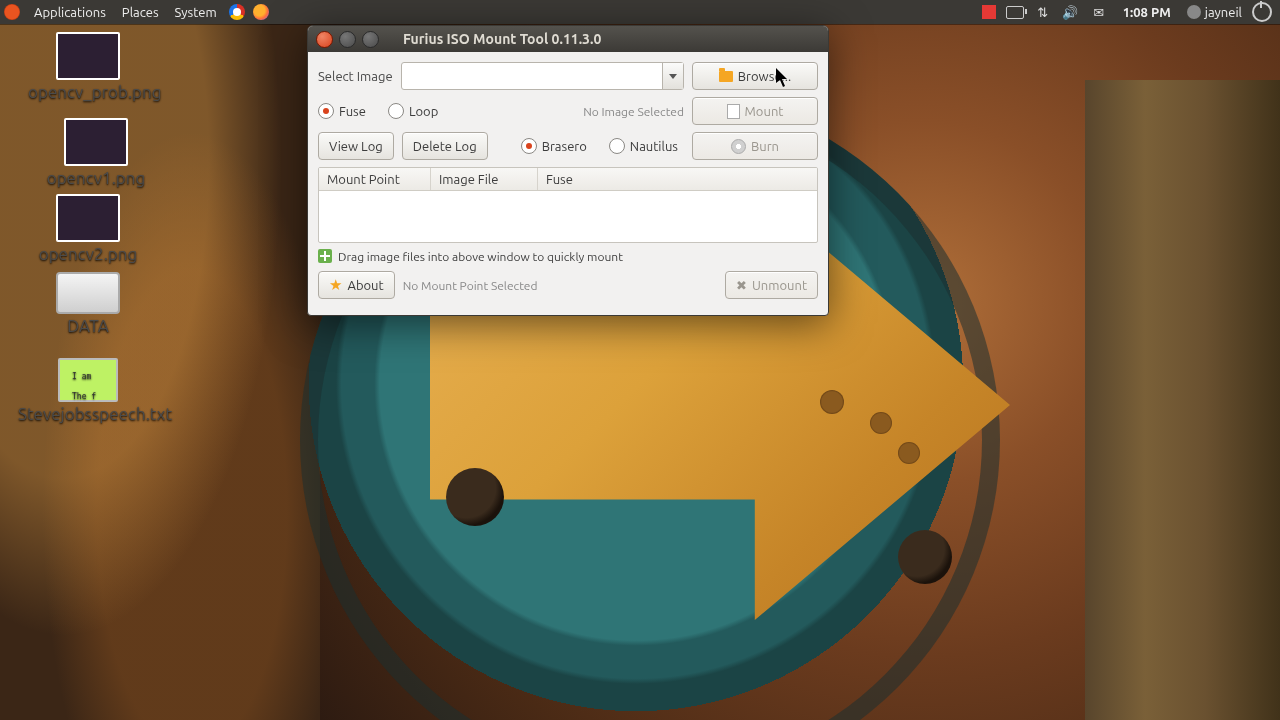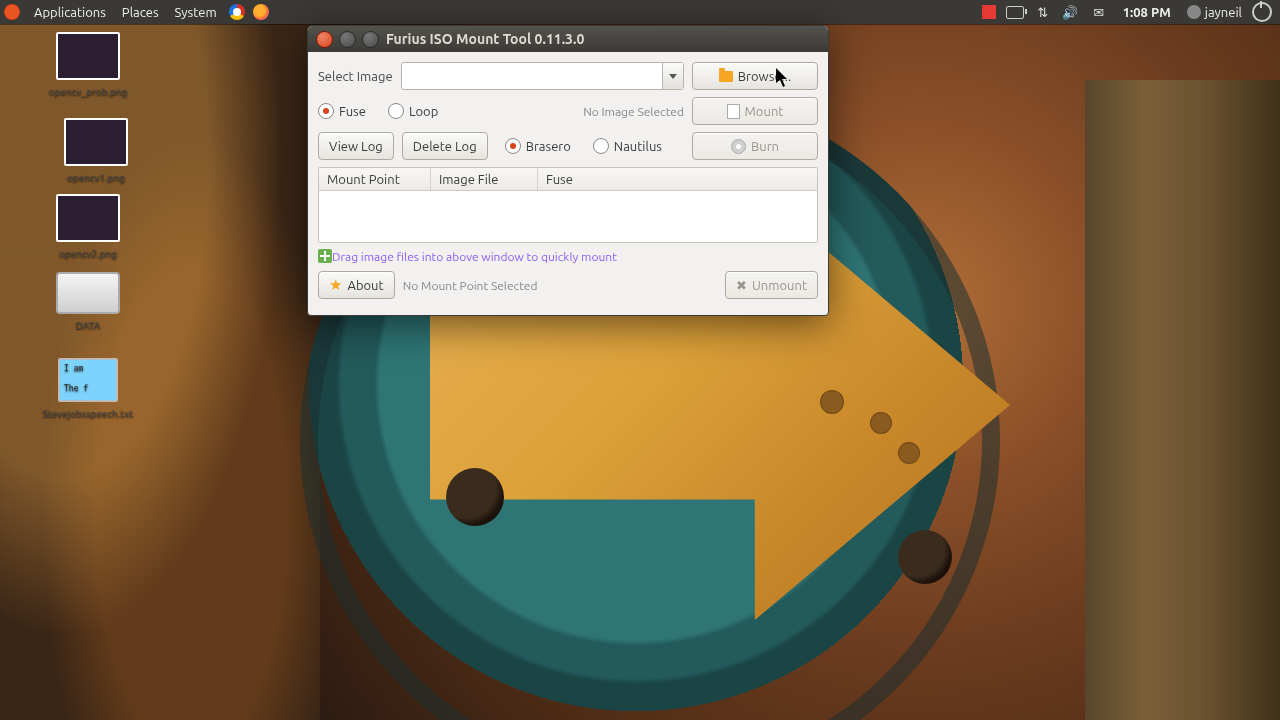--- a/index.html
+++ b/index.html
@@ -41,49 +41,49 @@
   .panel .clock{margin:0 10px;font-weight:bold}
   .panel .user{display:flex;align-items:center;gap:4px;margin:0 6px}
   .panel .user .av{width:14px;height:14px;border-radius:50%;background:#888}
   .panel .pwr{width:16px;height:16px;border:2px solid #ccc;border-radius:50%;position:relative;margin:0 4px}
   .panel .pwr::after{content:"";position:absolute;left:6px;top:-3px;width:2px;height:7px;background:#ccc}
 
   
   .dicon{position:absolute;width:120px;text-align:center;color:#fff;text-shadow:0 1px 2px #000}
   .dicon .thumb{width:60px;height:44px;margin:0 auto 4px;border:2px solid #fff;border-radius:2px;background:#2c1f33}
   .dicon.drive .thumb{background:linear-gradient(#f4f4f4,#cfcfcf);border-color:#aaa;border-radius:4px;height:38px}
-  .dicon.txt .thumb{background:#7dd3fc;color:#333;font:8px/10px monospace;padding:4px;box-sizing:border-box;text-align:left;border-color:#bbb}
-  .dicon .lbl{font-size:10px;line-height:16px}
+  .dicon.txt .thumb{background:#bef264;color:#333;font:8px/10px monospace;padding:12px;box-sizing:border-box;text-align:left;border-color:#bbb}
+  .dicon .lbl{font-size:17px;line-height:16px}
 
   
   .win{position:absolute;left:307px;top:25px;width:520px;background:#f2f1f0;border:1px solid #3b3935;border-radius:6px 6px 4px 4px;box-shadow:0 8px 40px rgba(0,0,0,.55)}
   .titlebar{height:26px;background:linear-gradient(#54524d,#3c3a36);border-radius:5px 5px 0 0;display:flex;align-items:center;padding:0 8px;color:#dfdbd2;font-weight:bold;font-size:14px}
   .tbtn{width:15px;height:15px;border-radius:50%;margin-right:6px;background:radial-gradient(circle at 35% 30%,#777,#4a4a4a);border:1px solid #2a2a2a}
   .tbtn.close{background:radial-gradient(circle at 35% 30%,#f08565,#d9431d);border-color:#7a1800}
-  .ttitle{margin-left:1px}
+  .ttitle{margin-left:18px}
   .body{padding:10px 10px 16px 10px}
   .row{display:flex;align-items:center;margin-bottom:7px;gap:8px}
   .lbl{color:#4a4a4a}
   .combo{flex:1;height:26px;border:1px solid #b8b4ac;border-radius:3px;background:#fff;display:flex}
   .combo input{flex:1;border:0;background:transparent;padding:0 6px;font:inherit;outline:none}
   .combo .dd{width:20px;border-left:1px solid #b8b4ac;background:linear-gradient(#fbfbfa,#e3e1dc);display:flex;align-items:center;justify-content:center}
   .btn{height:28px;padding:0 10px;border:1px solid #aeaaa2;border-radius:4px;background:linear-gradient(#fafaf8,#e6e4df);display:inline-flex;align-items:center;gap:5px;font:inherit;color:#3c3c3c;box-shadow:0 1px 0 #fff inset}
   .btn:disabled,.btn.dis{color:#9a968e;background:linear-gradient(#f4f3f1,#ece9e4)}
   .btn.wide{width:126px;justify-content:center}
   .status{color:#888;font-size:12px}
   .checksum-field{flex:1;height:26px;border:1px solid #cfccc4;border-radius:3px;background:#f7f6f4;display:flex;align-items:center;justify-content:center;color:#8d8a84;font-size:12px}
   .radio{display:inline-flex;align-items:center;gap:5px;margin-right:14px}
   .radio .dot{width:14px;height:14px;border:1px solid #8a8884;border-radius:50%;background:#fff;display:flex;align-items:center;justify-content:center}
   .radio.sel .dot::after{content:"";width:6px;height:6px;border-radius:50%;background:#d9431d}
   .sect-lbl{margin:4px 0 3px 2px}
   .table{border:1px solid #c7c4bd;border-radius:2px;background:#fff;height:74px;overflow:hidden}
   .thead{display:flex;background:linear-gradient(#f8f7f5,#eceae5);border-bottom:1px solid #cfccc4}
   .th{padding:4px 8px;border-right:1px solid #d6d3cc;font-size:13px}
   .th:last-child{border-right:0;flex:1}
-  .hint{display:flex;align-items:center;color:#8b5cf6;font-size:12px;margin:6px 0 8px}
+  .hint{display:flex;align-items:center;gap:6px;color:#404040;font-size:12px;margin:6px 0 8px}
   .plus{width:14px;height:14px;background:#6ab04c;position:relative;border-radius:2px}
   .plus::before,.plus::after{content:"";position:absolute;background:#fff}
   .plus::before{left:6px;top:2px;width:2px;height:10px}
   .plus::after{top:6px;left:2px;height:2px;width:10px}
   .footer{display:flex;align-items:center;gap:8px}
   .footer .status{flex:1;text-align:left}
   .ico{display:inline-block}
   .ico-folder{width:14px;height:11px;background:#f5a623;border-radius:1px;position:relative}
   .ico-folder::before{content:"";position:absolute;top:-3px;left:0;width:6px;height:3px;background:#f5a623;border-radius:1px 1px 0 0}
   .ico-disc{width:13px;height:13px;border-radius:50%;background:radial-gradient(circle,#fff 0 25%,#d0d0d0 26% 100%);border:1px solid #aaa}
@@ -201,21 +201,21 @@
 
 
     <div class="row">
       <button class="btn">View Log</button>
       <button class="btn">Delete Log</button>
       <span class="spacer"></span>
       <label class="radio sel">
           <span class="dot"></span>
           <span>Brasero</span>
         </label>
-      <label class="radio" style="margin-right:22px">
+      <label class="radio" style="margin-right:6px">
           <span class="dot"></span>
           <span>Nautilus</span>
         </label>
       <button class="btn wide dis" disabled="">
         <span class="ico ico-disc"></span>
         <span>Burn</span>
       </button>
     </div>
 
     <div class="table">

